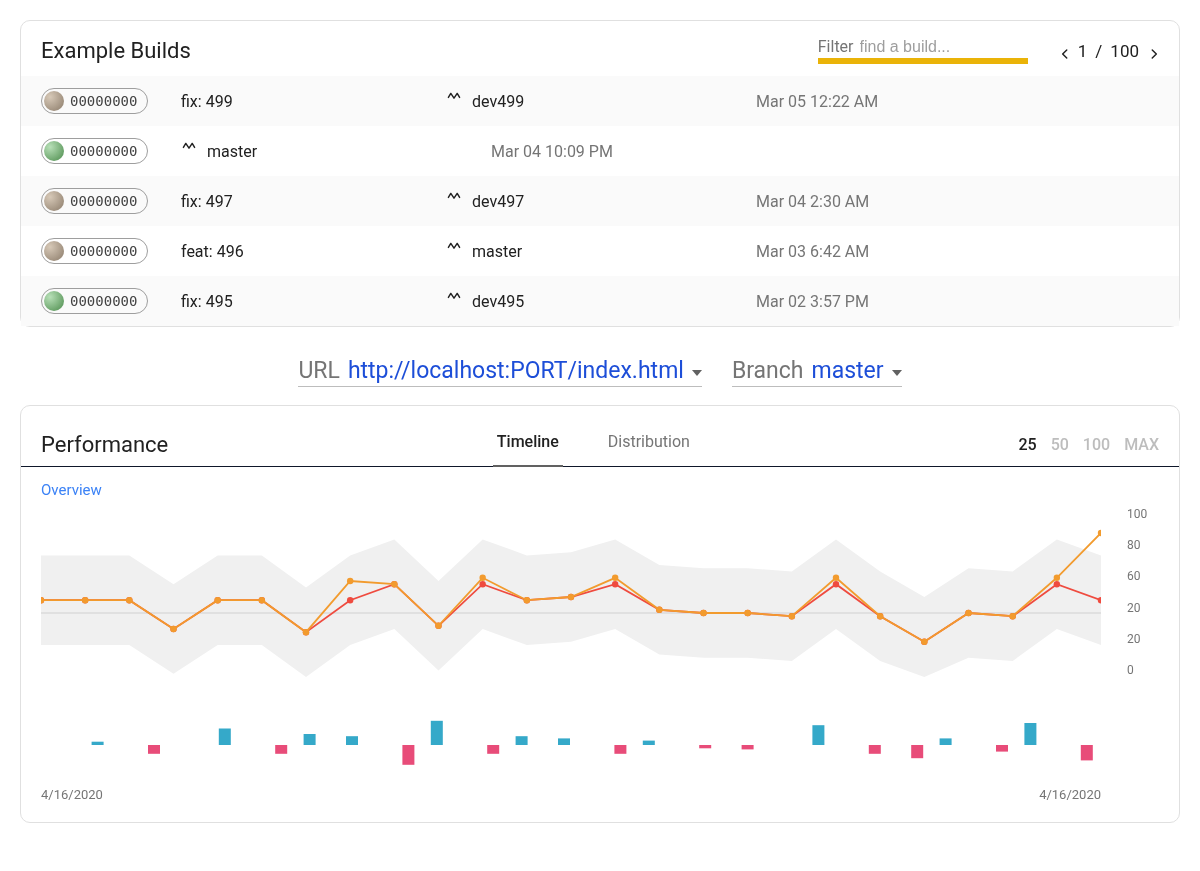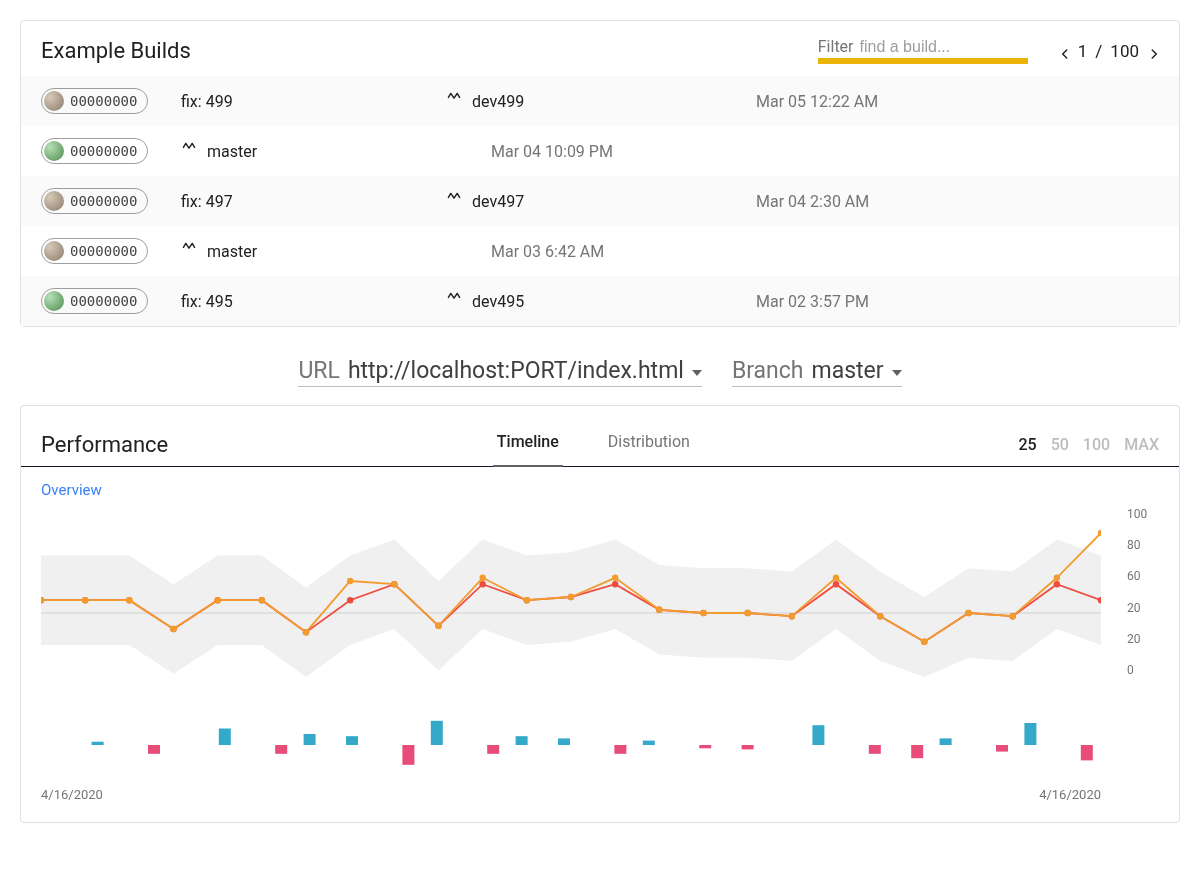--- a/index.html
+++ b/index.html
@@ -5,21 +5,21 @@
   * { box-sizing: border-box; margin: 0; padding: 0; }
   body {
     font-family: -apple-system, BlinkMacSystemFont, "Segoe UI", Roboto, Helvetica, Arial, sans-serif;
     background: #fff;
     color: #212121;
     padding: 20px;
     width: 1200px;
   }
   .card {
     border: 1px solid #e0e0e0;
-    border-radius: 4px;
+    border-radius: 10px;
     background: #fff;
     margin-bottom: 20px;
   }
   .card-header {
     display: flex;
     align-items: center;
     padding: 16px 20px 12px 20px;
   }
   .card-title {
     font-size: 22px;
@@ -76,21 +76,21 @@
     display: flex; justify-content: center; gap: 30px;
     padding: 10px 0 18px 0;
     font-size: 23px;
   }
   .selector {
     display: flex; align-items: baseline; gap: 8px;
     border-bottom: 1px solid #bdbdbd; padding-bottom: 2px;
     cursor: pointer;
   }
   .selector .sel-label { color: #757575; }
-  .selector .sel-value { color: #404040; }
+  .selector .sel-value { color: #1d4ed8; }
   .caret-down { width: 10px; height: 10px; }
   .perf-header {
     display: flex; align-items: center;
     padding: 16px 20px 0 20px;
     border-bottom: 1px solid #0f172a;
   }
   .tabs { display: flex; gap: 41px; margin: 0 auto; }
   .tab {
     padding: 10px 4px 14px 4px;
     color: #757575;
@@ -194,20 +194,21 @@
         </div>
         <div class="col-date">Mar 04 2:30 AM</div>
       </div>
       <div class="build-row">
         <div class="col-hash">
           <span class="hash-pill">
             <span class="avatar a1"></span>
             <span>00000000</span>
           </span>
         </div>
+        <div class="col-msg">feat: 496</div>
         <div class="col-branch">
           <span><svg class="branch-icon" viewBox="0 0 20 20">
               <path d="M6 3 L3 8 M6 3 L10 9 M14 3 L17 8 M14 3 L10 9" stroke="#212121" stroke-width="1.8" fill="none" stroke-linecap="round"></path>
             </svg></span>
           <span>master</span>
         </div>
         <div class="col-date">Mar 03 6:42 AM</div>
       </div>
       <div class="build-row alt">
         <div class="col-hash">

